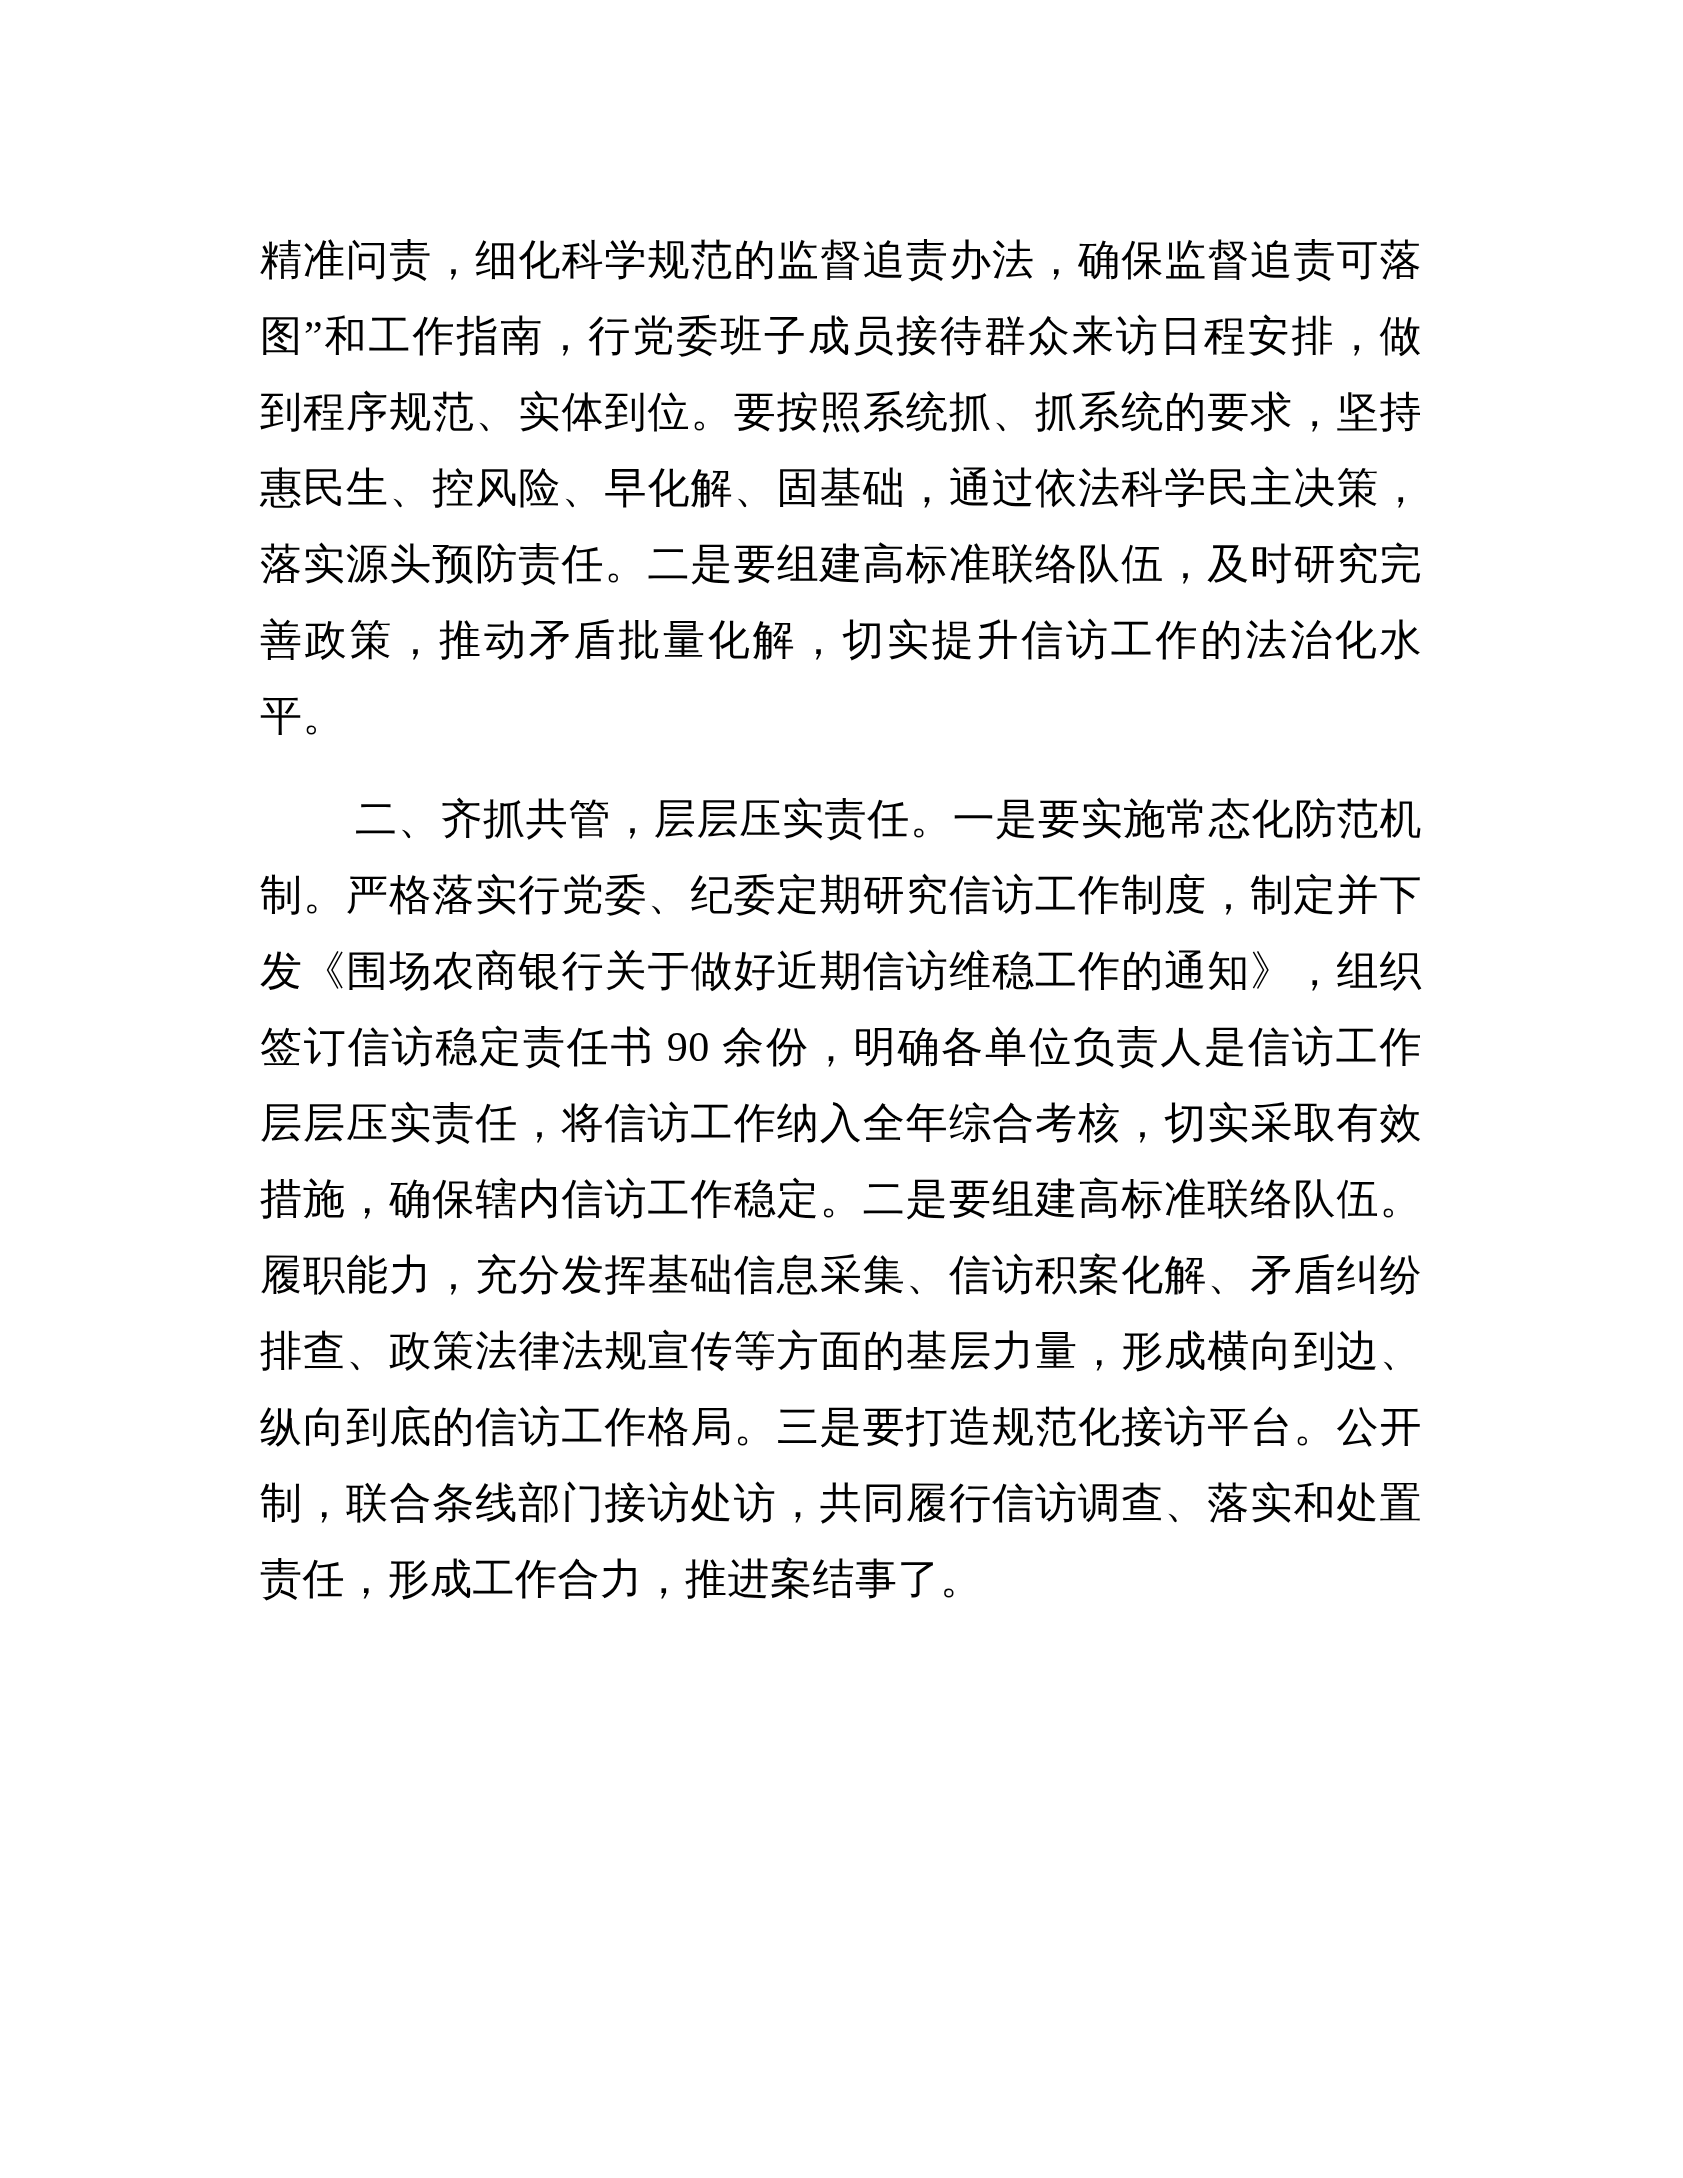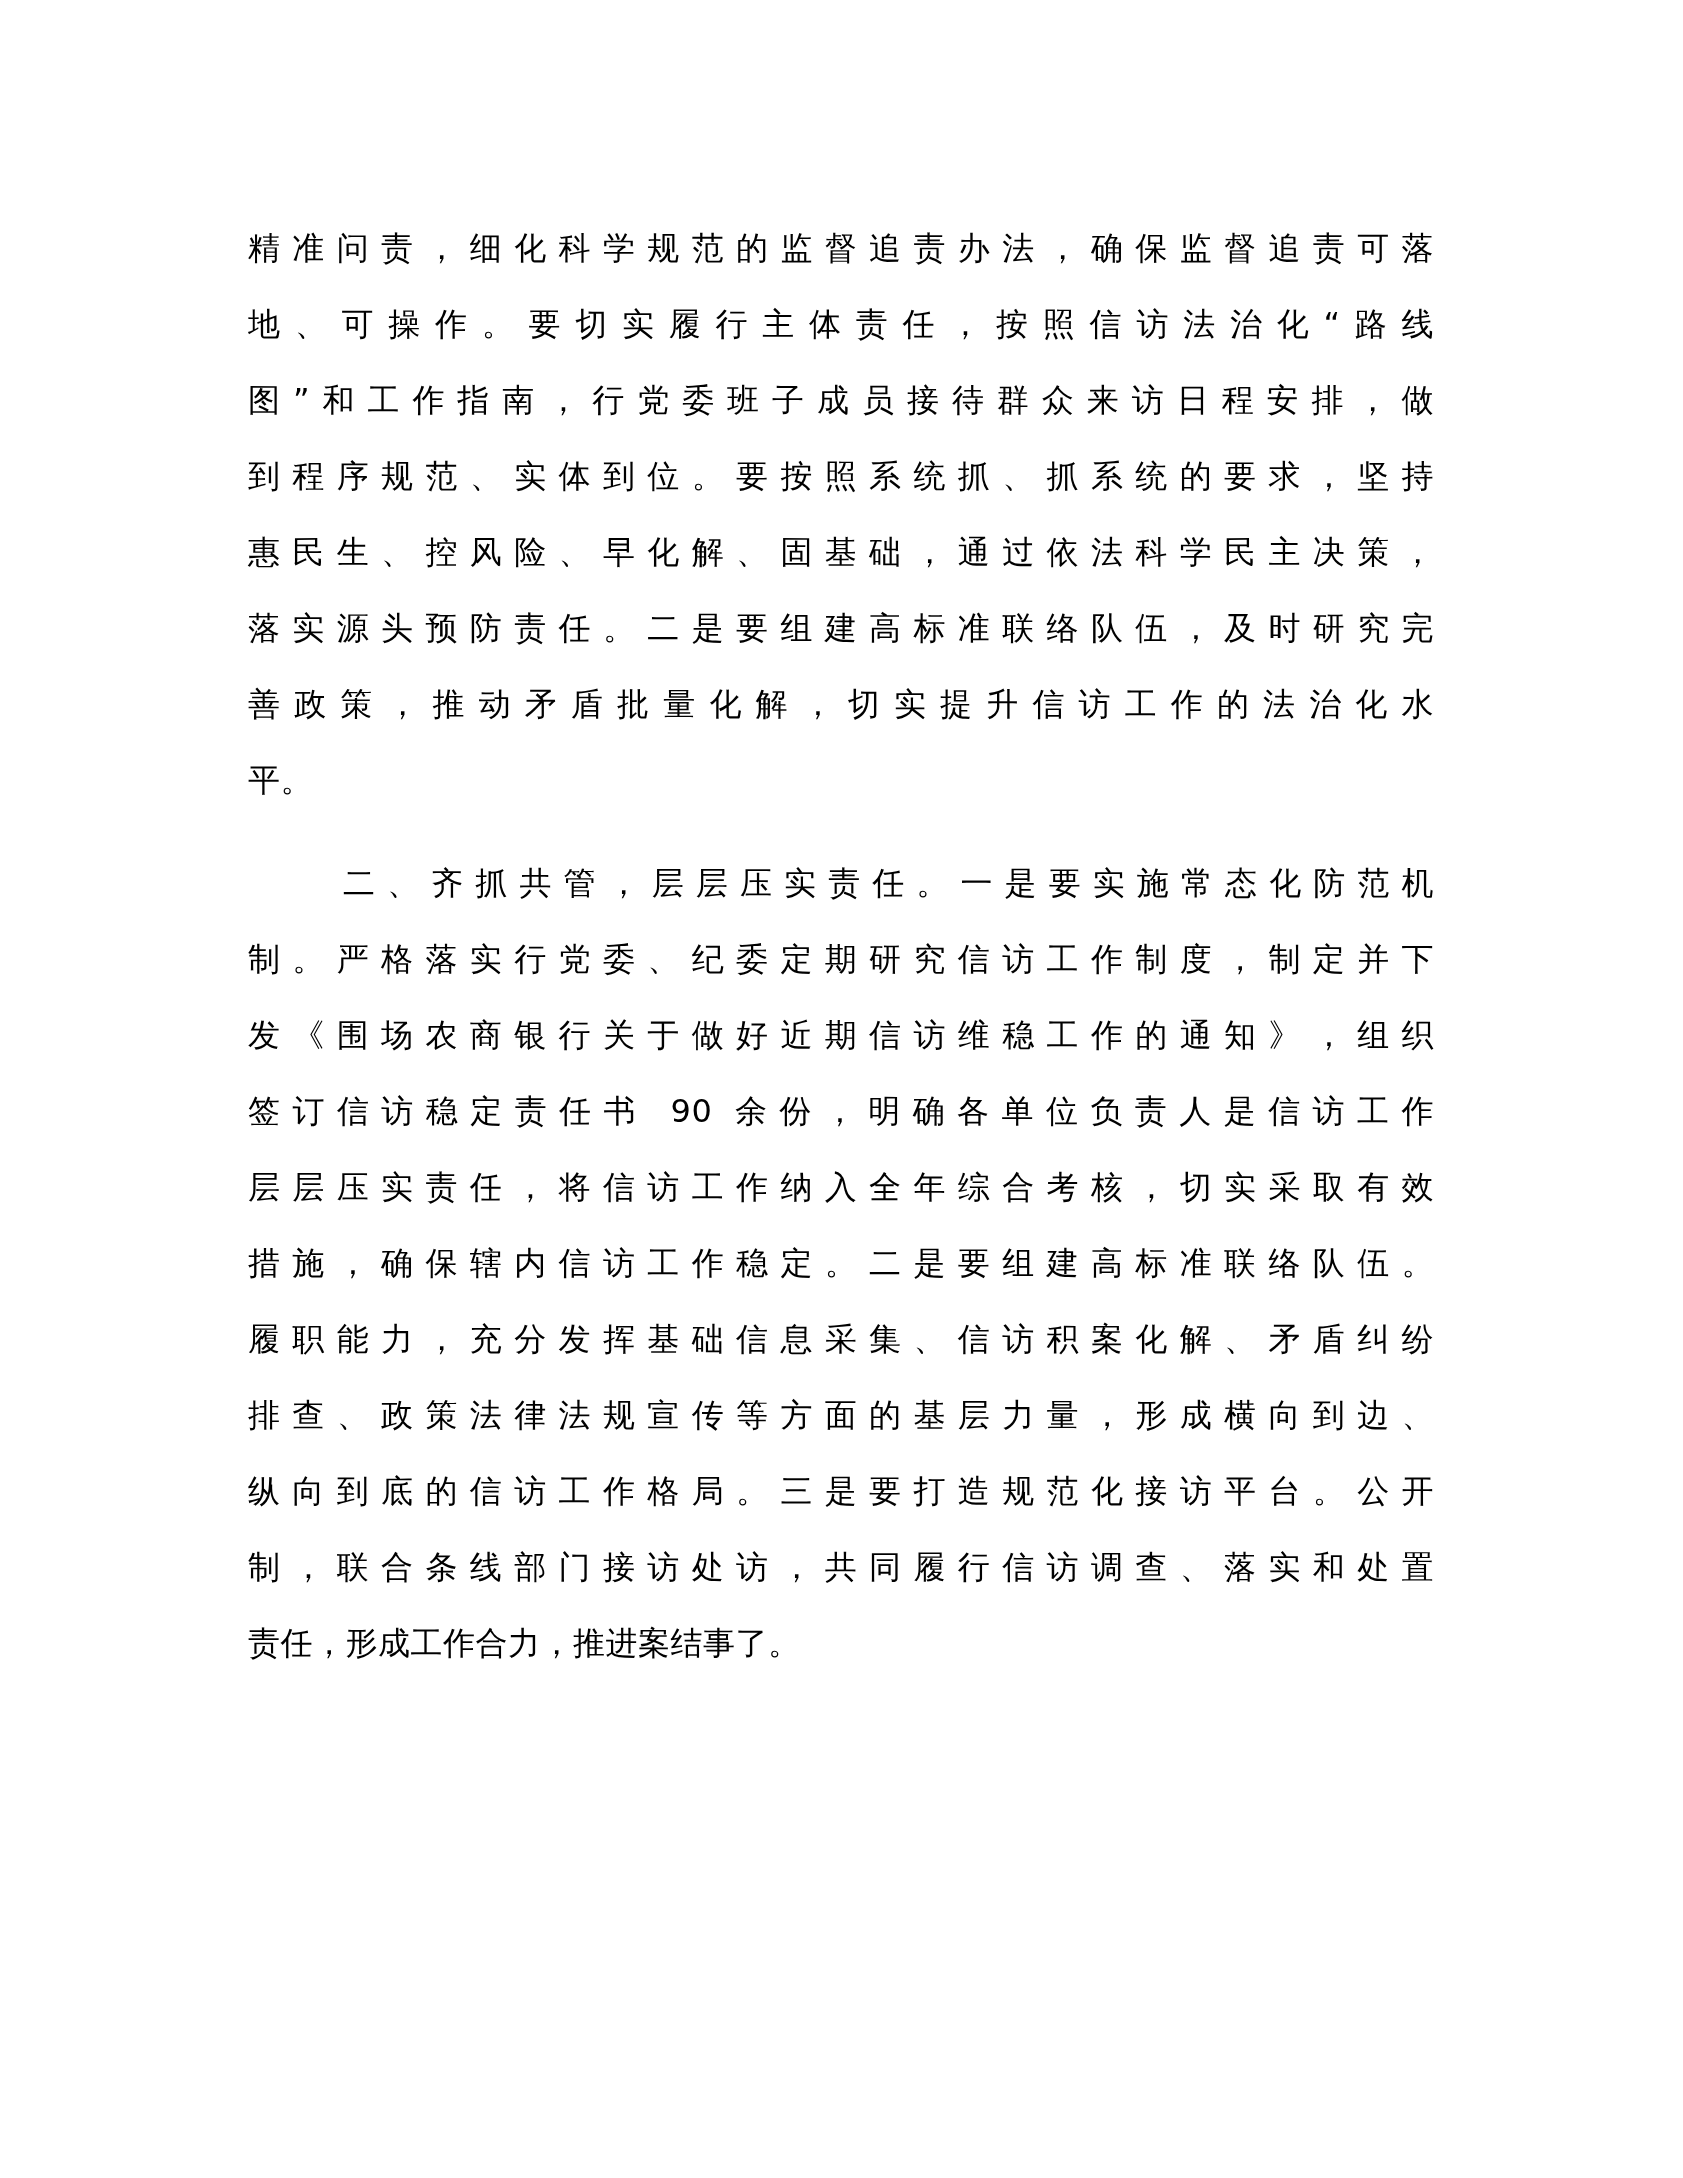--- a/index.html
+++ b/index.html
@@ -15,27 +15,28 @@
       font-family: "DejaVu Sans", "Liberation Sans", sans-serif;
       color: #000000;
     }
     .page {
       position: absolute;
       left: 248px;
       top: 210px;
       width: 1186px;
     }
     .para {
-      margin: 0;
-      font-size: 32px;
+      margin: 12px;
+      font-size: 42px;
       line-height: 76px;
       text-align: justify;
       text-justify: inter-character;
       letter-spacing: 0.5px;
       word-break: break-all;
+      font-family: Liberation Serif, serif;
     }
     .para + .para {
       margin-top: 27px;
     }
     .line {
       display: block;
       height: 76px;
       white-space: nowrap;
       text-align-last: justify;
       text-align: justify;
@@ -47,21 +48,20 @@
     .line.indent-line {
       padding-left: 95px;
     }
   </style>
 </head>
 <body>
 
 <div class="page">
   <div class="para">
     <span class="line">精准问责，细化科学规范的监督追责办法，确保监督追责可落</span>
-    <span class="line">地、可操作。要切实履行主体责任，按照信访法治化“路线</span>
     <span class="line">图”和工作指南，行党委班子成员接待群众来访日程安排，做</span>
     <span class="line">到程序规范、实体到位。要按照系统抓、抓系统的要求，坚持</span>
     <span class="line">惠民生、控风险、早化解、固基础，通过依法科学民主决策，</span>
     <span class="line">落实源头预防责任。二是要组建高标准联络队伍，及时研究完</span>
     <span class="line">善政策，推动矛盾批量化解，切实提升信访工作的法治化水</span>
     <span class="line last">平。</span>
   </div>
 
   <div class="para">
     <span class="line indent-line">二、齐抓共管，层层压实责任。一是要实施常态化防范机</span>

